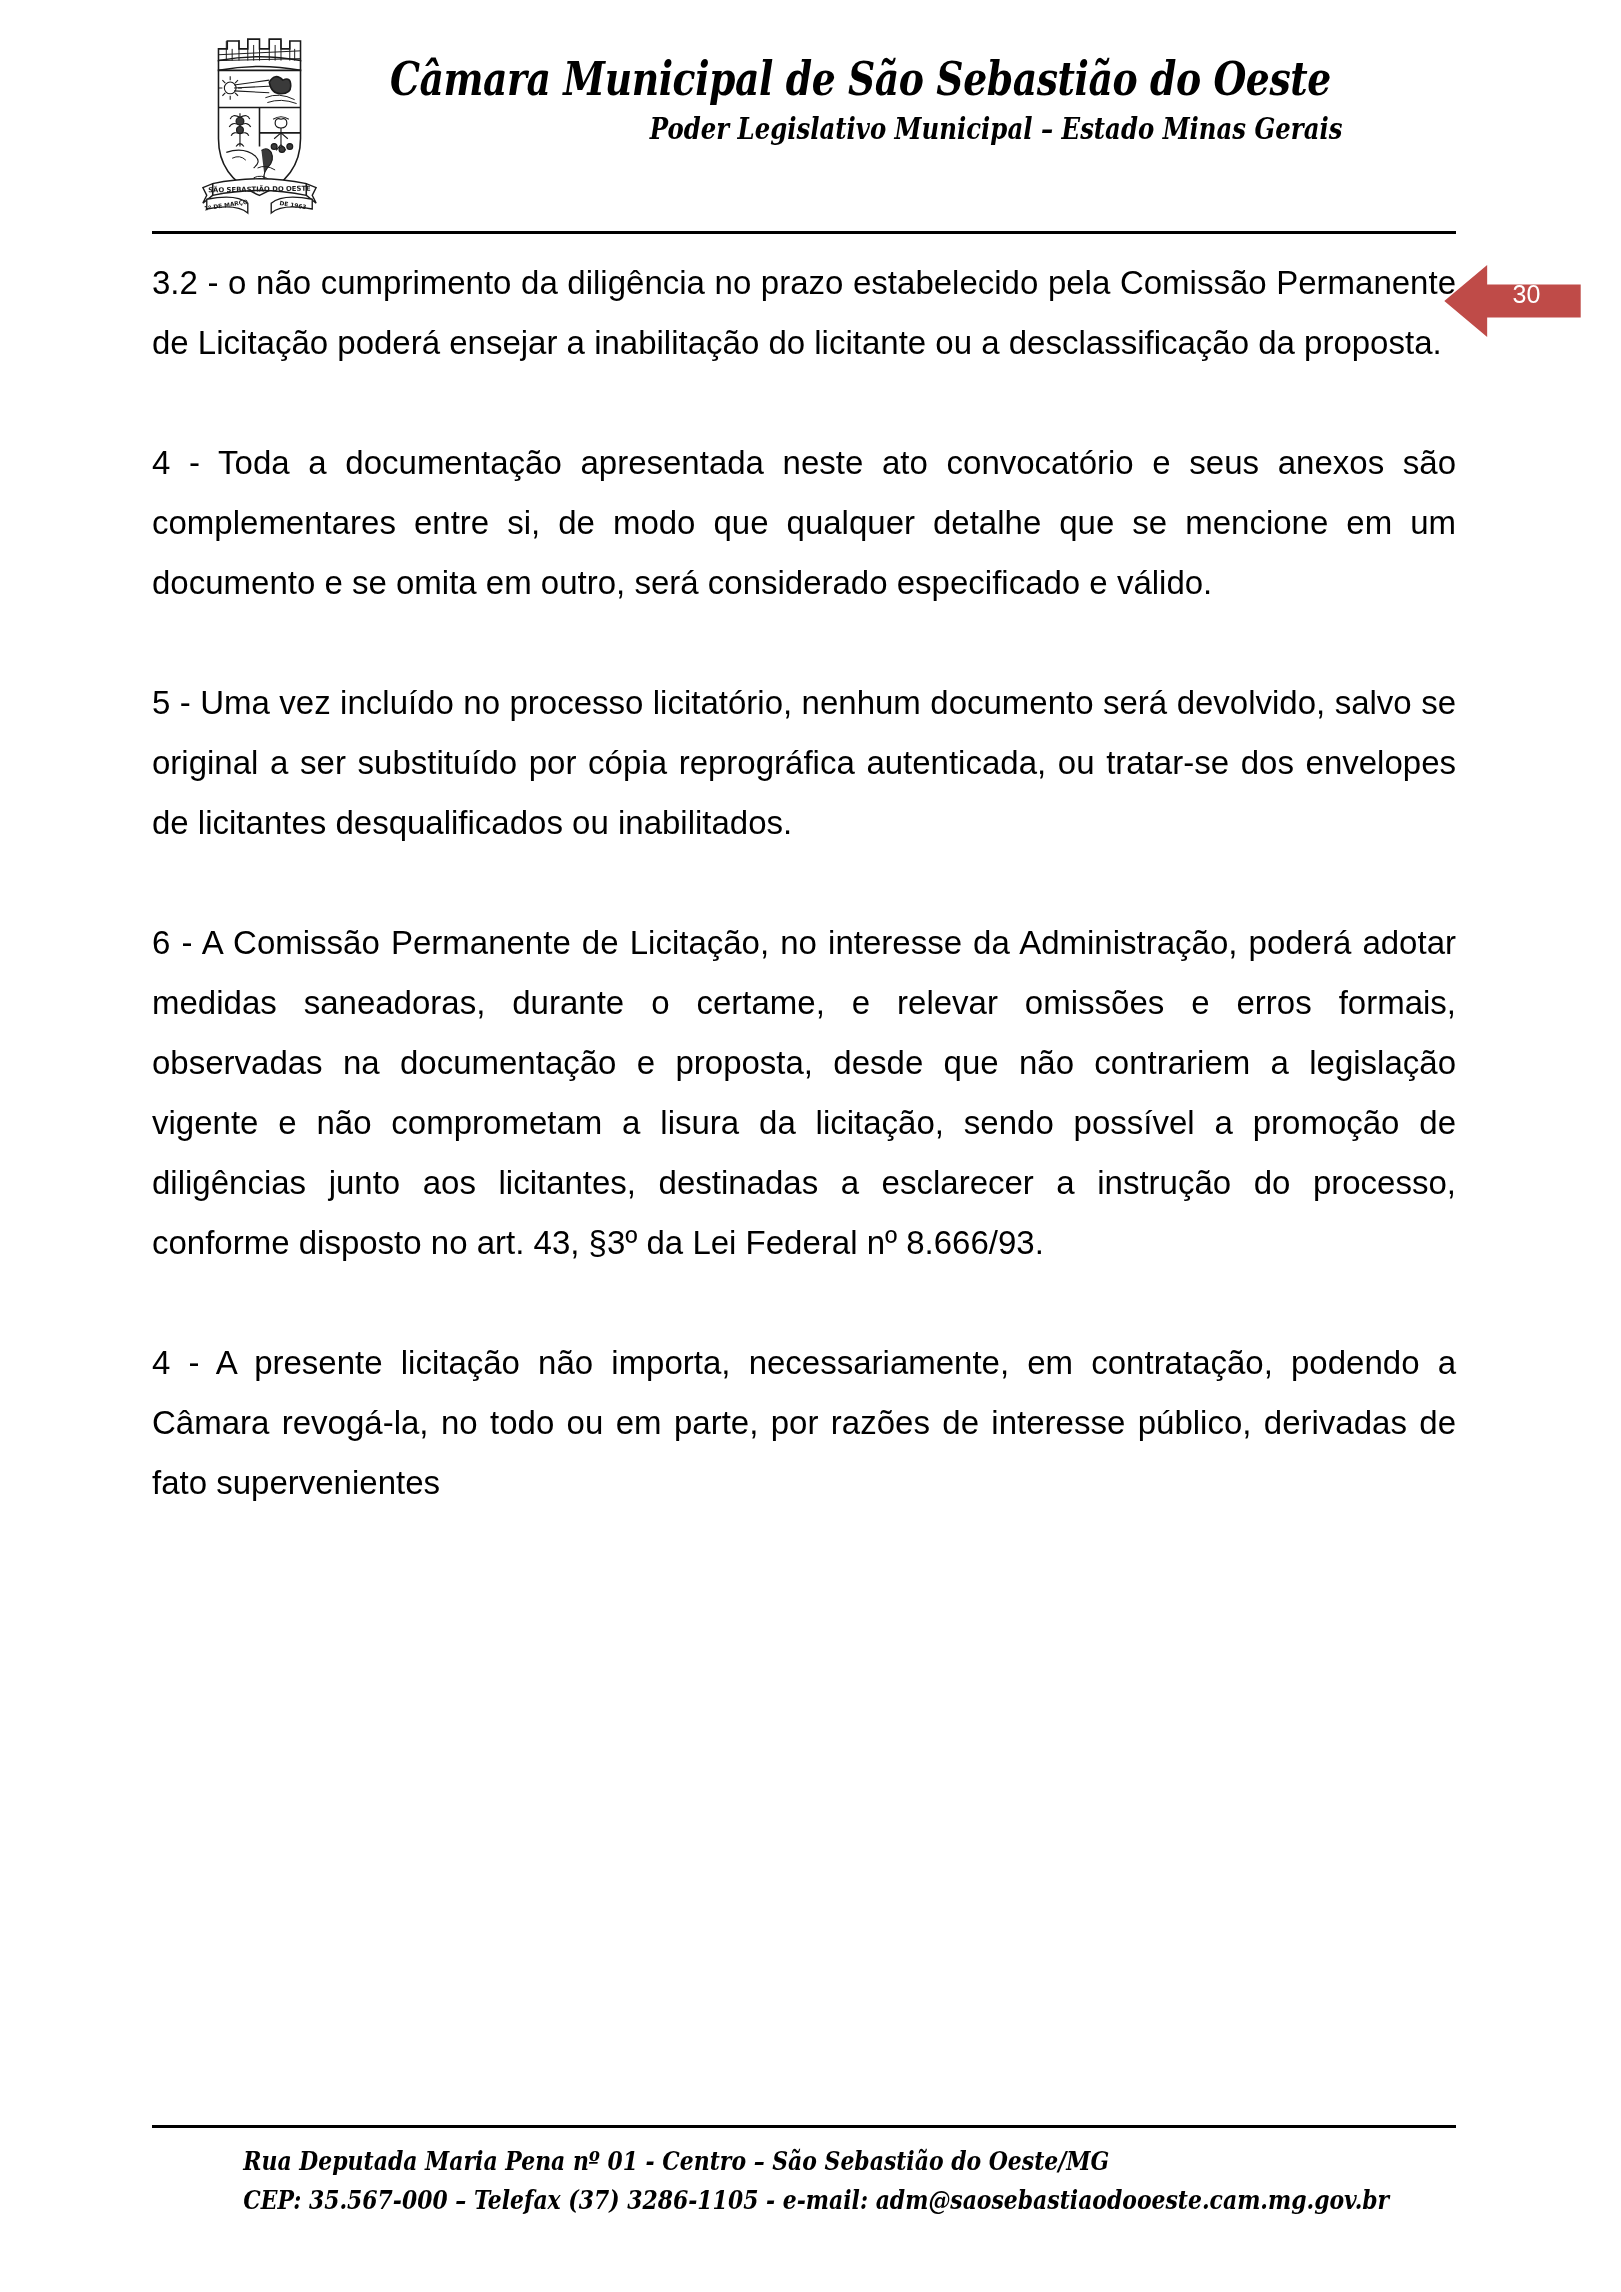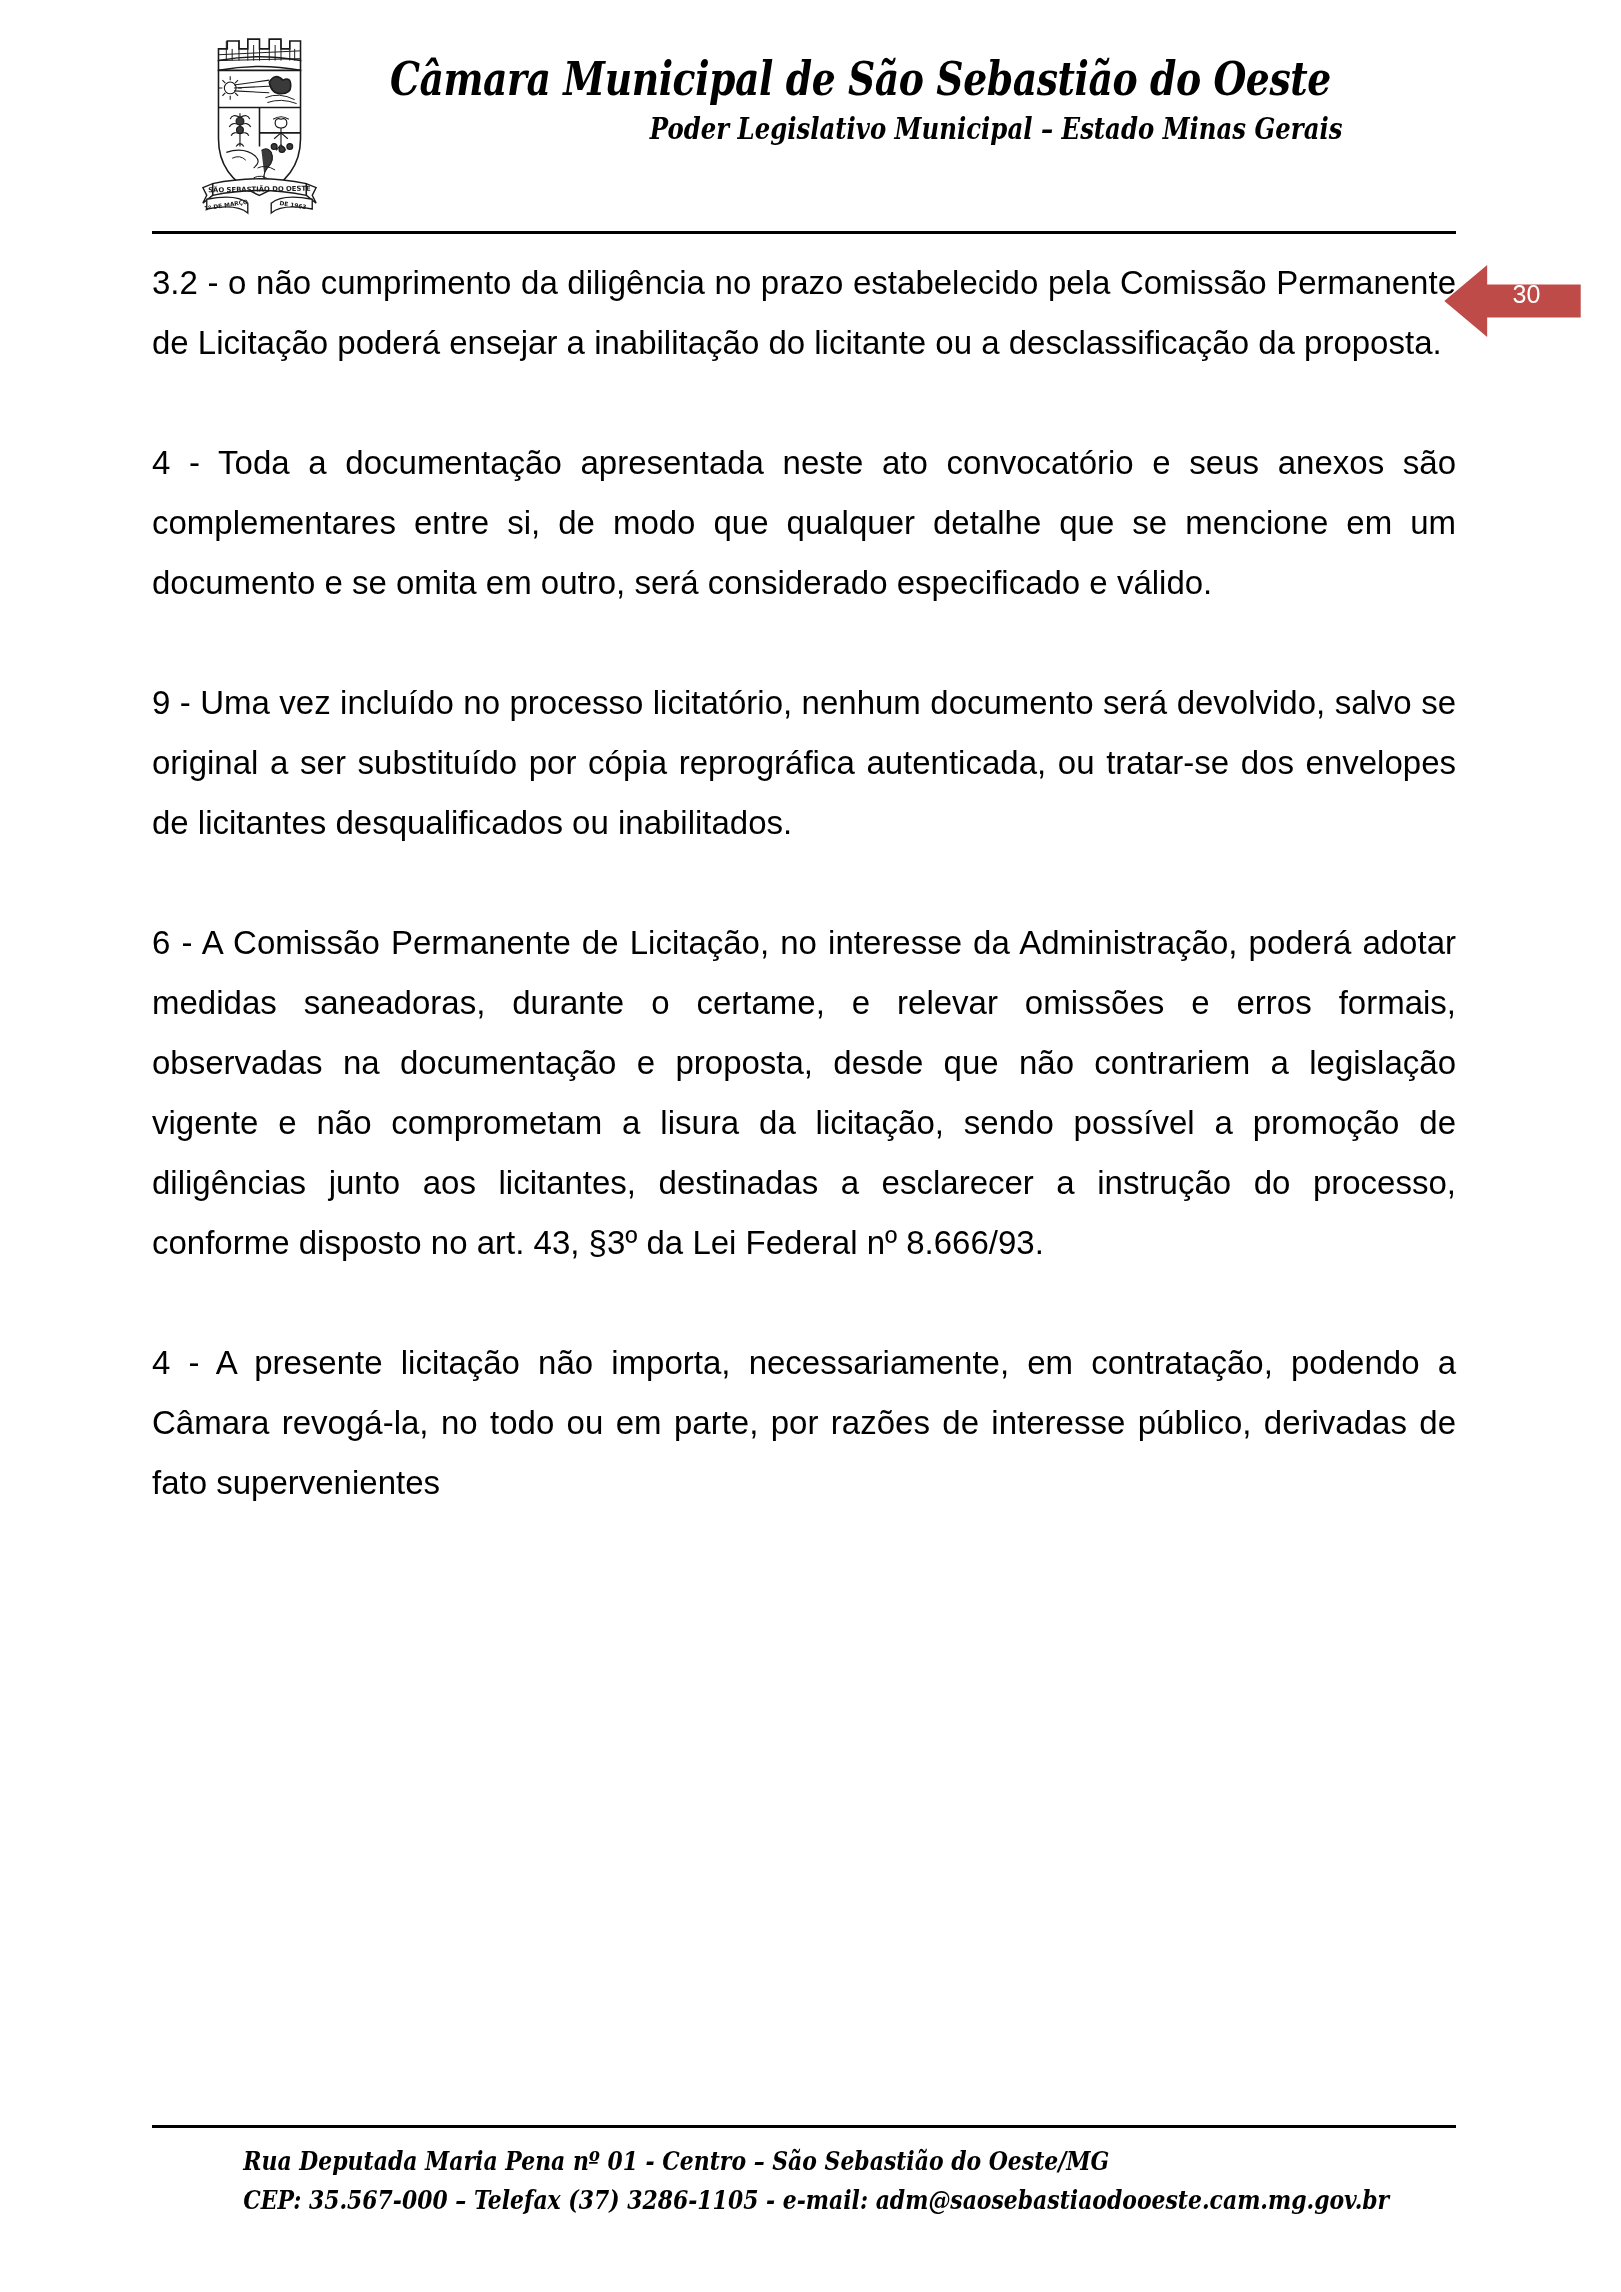--- a/index.html
+++ b/index.html
@@ -228,21 +228,21 @@
   <div class="page-marker">
     <svg viewBox="0 0 140 78" xmlns="http://www.w3.org/2000/svg">
       <polygon points="0,39 44,2 44,22 140,22 140,56 44,56 44,76" fill="#bf4b48"></polygon>
     </svg>
   </div>
   <div class="page-marker-num">30</div>
 
   <div class="content">
     <p class="para">3.2 - o não cumprimento da diligência no prazo estabelecido pela Comissão Permanente de Licitação poderá ensejar a inabilitação do licitante ou a desclassificação da proposta.</p>
     <p class="para">4 - Toda a documentação apresentada neste ato convocatório e seus anexos são complementares entre si, de modo que qualquer detalhe que se mencione em um documento e se omita em outro, será considerado especificado e válido.</p>
-    <p class="para">9 - Uma vez incluído no processo licitatório, nenhum documento será devolvido, salvo se original a ser substituído por cópia reprográfica autenticada, ou tratar-se dos envelopes de licitantes desqualificados ou inabilitados.</p>
+    <p class="para">5 - Uma vez incluído no processo licitatório, nenhum documento será devolvido, salvo se original a ser substituído por cópia reprográfica autenticada, ou tratar-se dos envelopes de licitantes desqualificados ou inabilitados.</p>
     <p class="para">6 - A Comissão Permanente de Licitação, no interesse da Administração, poderá adotar medidas saneadoras, durante o certame, e relevar omissões e erros formais, observadas na documentação e proposta, desde que não contrariem a legislação vigente e não comprometam a lisura da licitação, sendo possível a promoção de diligências junto aos licitantes, destinadas a esclarecer a instrução do processo, conforme disposto no art. 43, §3º da Lei Federal nº 8.666/93.</p>
     <p class="para nogap">4 - A presente licitação não importa, necessariamente, em contratação, podendo a Câmara revogá-la, no todo ou em parte, por razões de interesse público, derivadas de fato supervenientes</p>
   </div>
 
   <div class="footer">
     <div class="footer-rule"></div>
     <div class="footer-line">Rua Deputada Maria Pena nº 01 - Centro – São Sebastião do Oeste/MG</div>
     <div class="footer-line">CEP: 35.567-000 – Telefax (37) 3286-1105 - e-mail: adm@saosebastiaodooeste.cam.mg.gov.br</div>
   </div>
 

